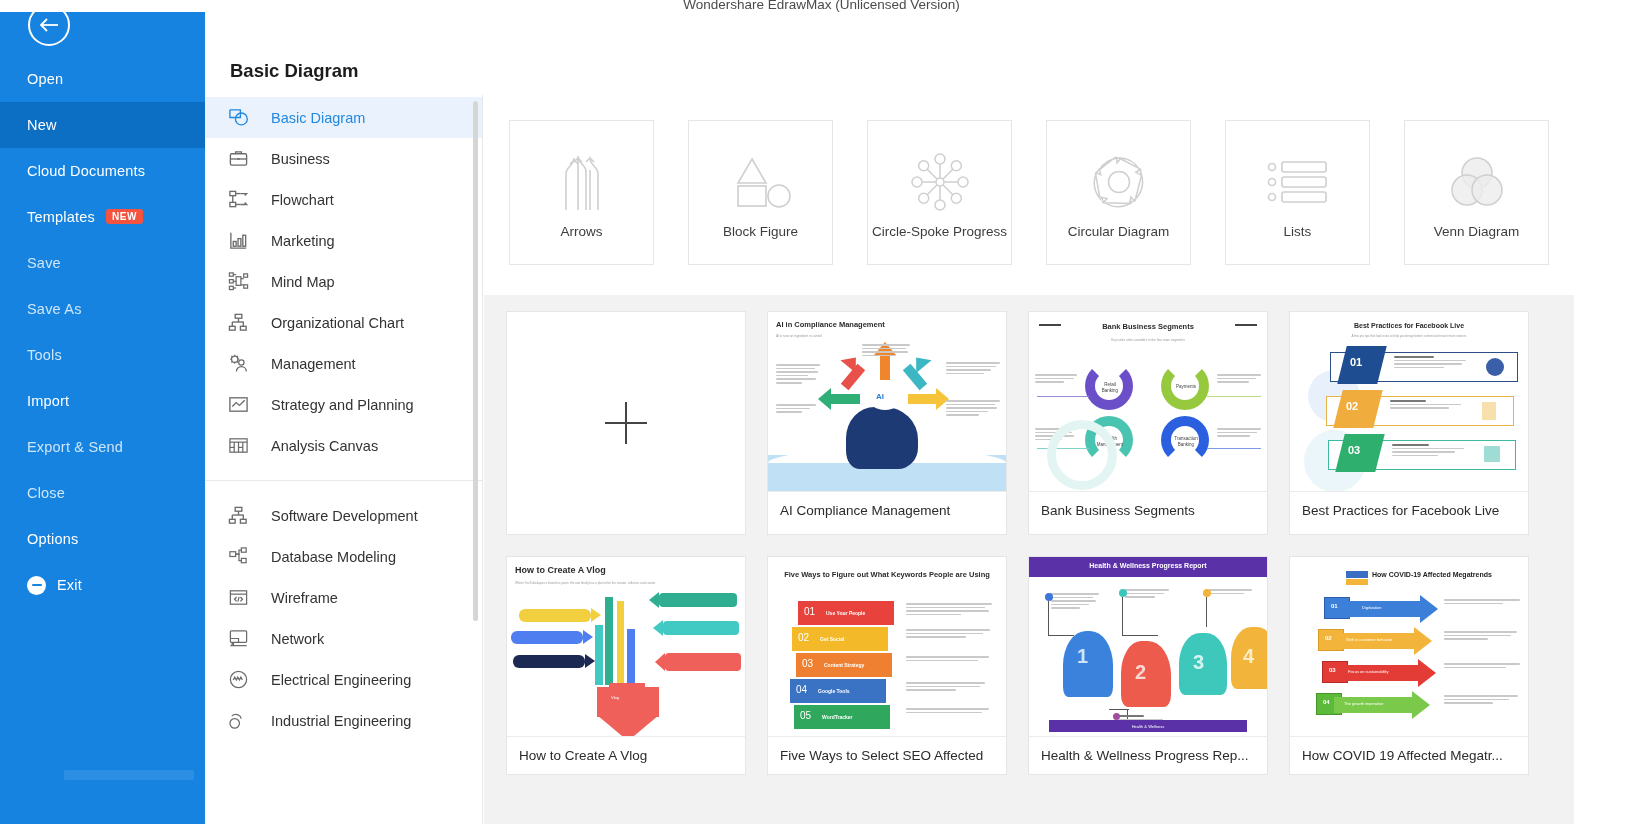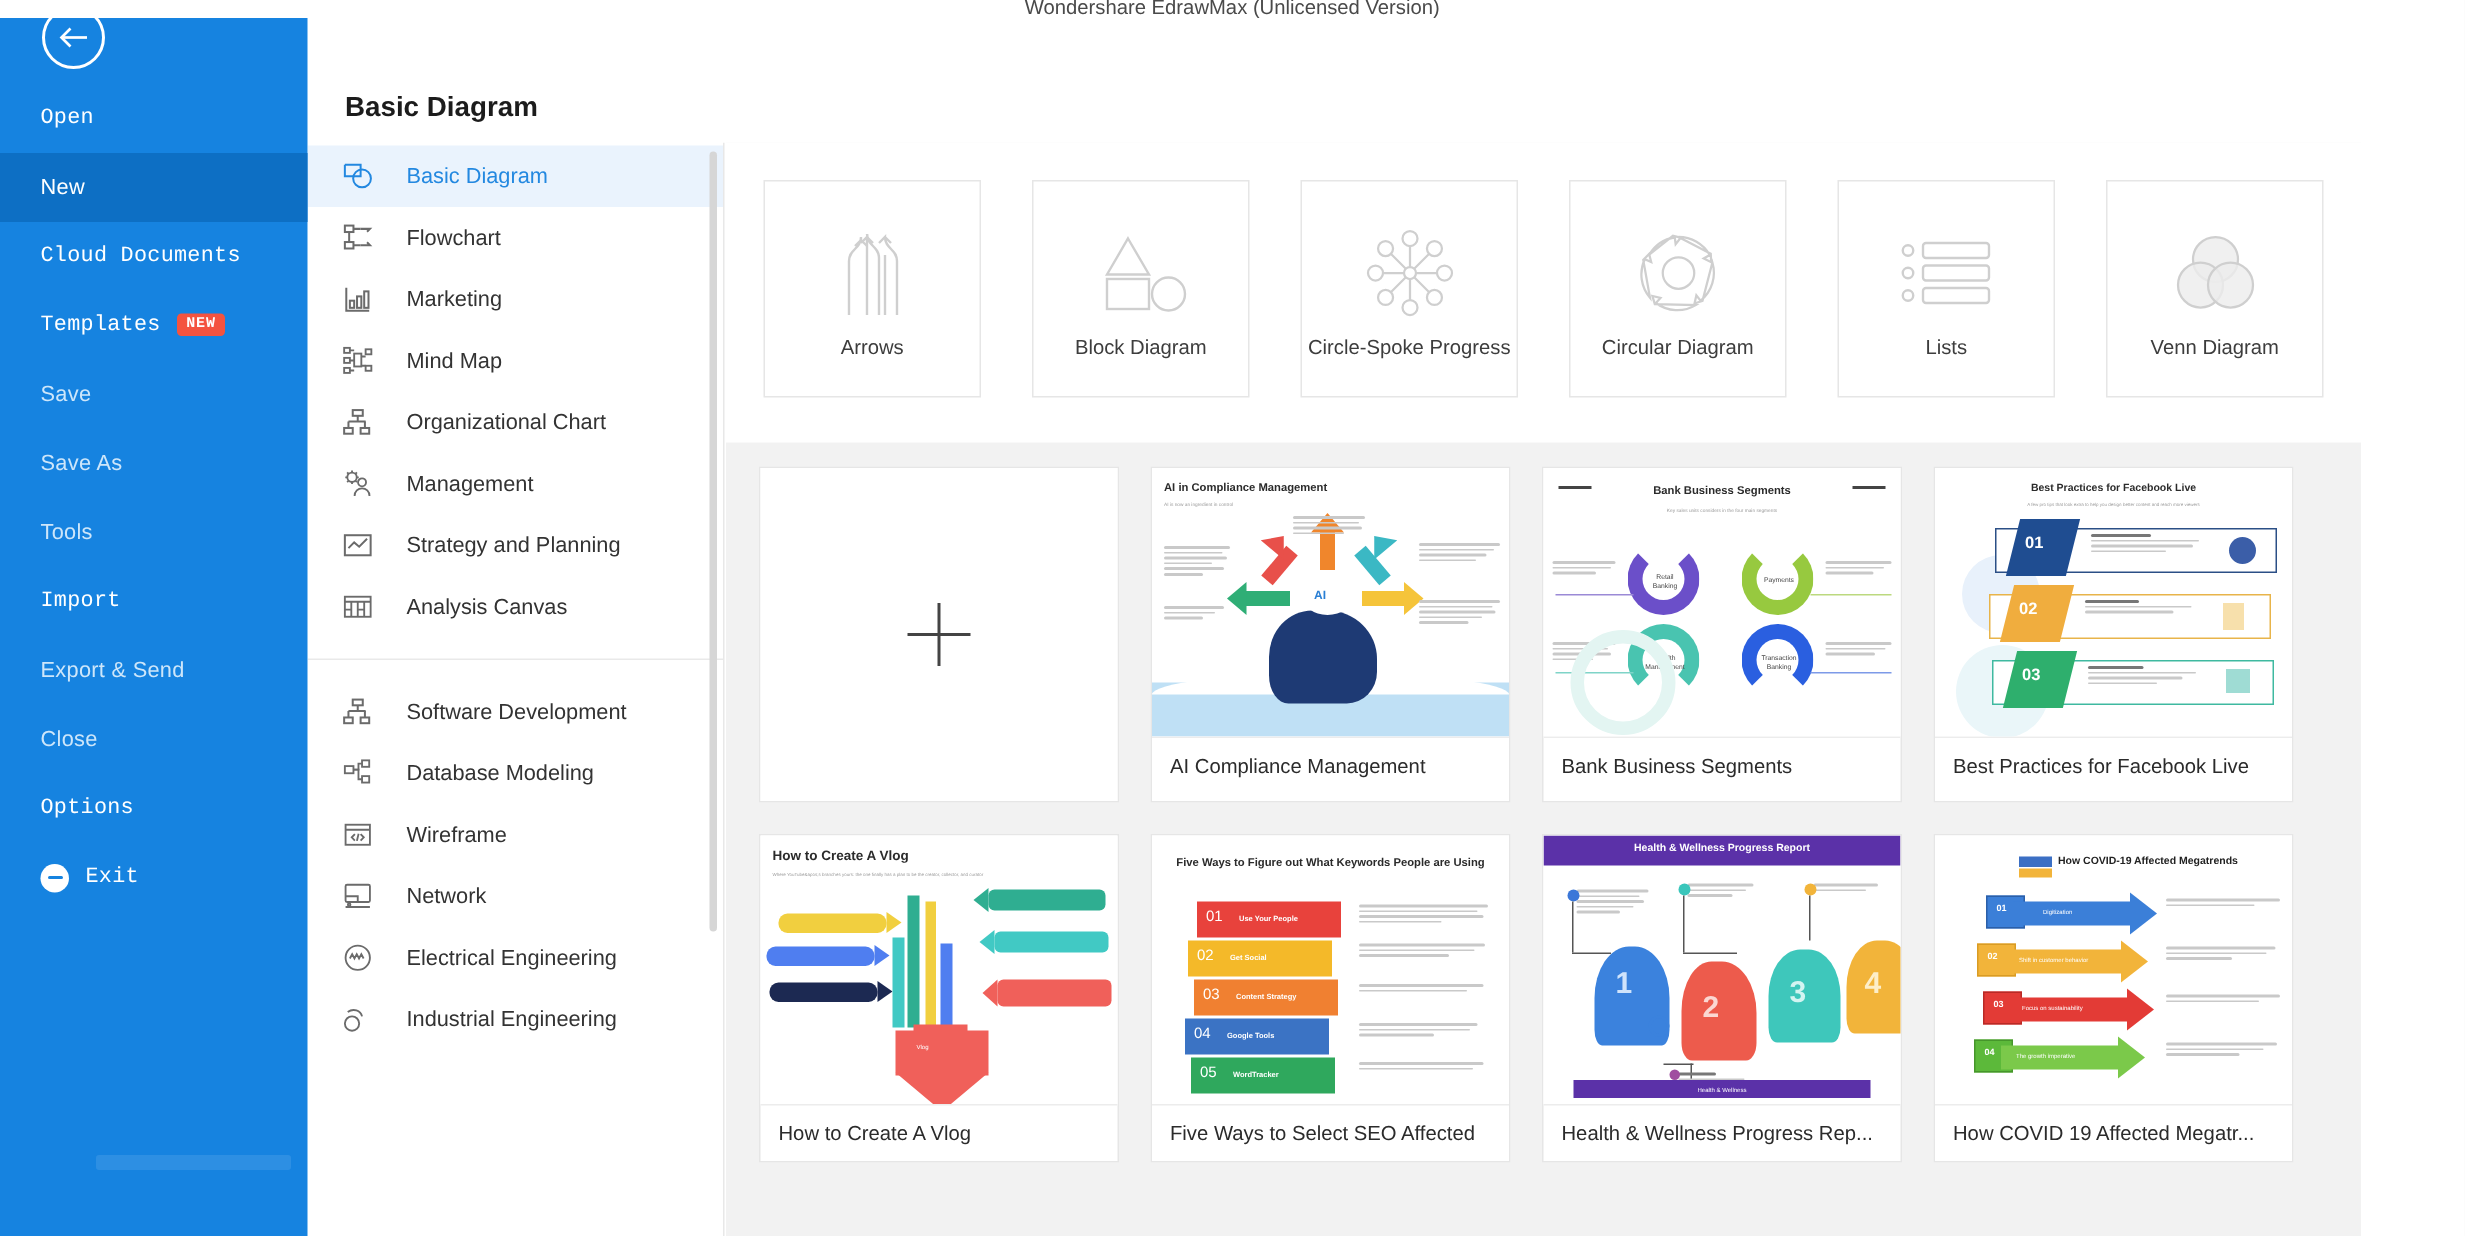--- a/index.html
+++ b/index.html
@@ -40,21 +40,21 @@
   }
   .back-circle svg { display: block; }
   .rail-menu { position: absolute; top: 56px; left: 0; width: 205px; }
   .rail-item {
     position: relative;
     height: 46px; display: flex; align-items: center;
     padding-left: 27px; font-size: 14.5px; letter-spacing: .2px;
     cursor: pointer; color: #eaf4fd;
   }
   .rail-item.dim { color: #cde6fa; }
-  .rail-item.bright { color: #ffffff; font-family: Liberation Mono, monospace; }
+  .rail-item.bright { color: #ffffff; }
   .rail-item.active { background: #0d6fc4; color: #ffffff; }
   .badge-new {
     display: inline-block; margin-left: 11px;
     background: #f4533f; color: #fff; font-size: 10px; font-weight: bold;
     letter-spacing: .6px;
     border-radius: 3px; padding: 2px 6px 2px 6px; line-height: 11px;
     transform: translateY(-1px);
   }
   .exit-icon {
     width: 19px; height: 19px; border-radius: 50%; background: #ffffff;
@@ -269,20 +269,31 @@
         <span class="ci-icon">
           <svg width="21" height="21" viewBox="0 0 22 22" fill="none" stroke="currentColor" stroke-width="1.4">
             <path d="M2 3 h11 v8 h-5"></path>
               <path d="M2 3 v8 h6"></path>
               <circle cx="14" cy="12.5" r="6.2"></circle>
           </svg>
         </span>
         <span>Basic Diagram</span>
       </div>
 
+      <div class="cat-item">
+        <span class="ci-icon">
+          <svg width="21" height="21" viewBox="0 0 22 22" fill="none" stroke="currentColor" stroke-width="1.4">
+            <rect x="2.5" y="6" width="17" height="12" rx="1.5"></rect>
+            <path d="M8 6 V4 h6 v2"></path>
+              <path d="M2.5 11.5 h17"></path>
+              <path d="M9.5 11.5 h3"></path>
+          </svg>
+        </span>
+        <span>Business</span>
+      </div>
 
       <div class="cat-item">
         <span class="ci-icon">
           <svg width="21" height="21" viewBox="0 0 22 22" fill="none" stroke="currentColor" stroke-width="1.4">
             <rect x="2" y="2.5" width="6" height="4.5"></rect>
               <rect x="2" y="14" width="6" height="4.5"></rect>
             <path d="M13 4.8 h6.5 l-2 2"></path>
               <path d="M13 16.2 h6.5 l-2 -2"></path>
             <path d="M5 7 v7"></path>
               <path d="M8 4.8 h5"></path>
@@ -476,21 +487,21 @@
         </div>
 
         <div class="type-card">
           <div class="tc-icon">
             <svg width="62" height="58" viewBox="0 0 62 58" fill="none" stroke="#cfcfcf" stroke-width="1.6">
               <path d="M22 6 L36 30 H8 Z"></path>
                 <rect x="8" y="33" width="28" height="20"></rect>
               <circle cx="49" cy="43" r="11"></circle>
             </svg>
           </div>
-          <div class="tc-label">Block Diagram</div>
+          <div class="tc-label">Block Figure</div>
         </div>
 
         <div class="type-card">
           <div class="tc-icon">
             <svg width="62" height="62" viewBox="0 0 62 62" fill="none" stroke="#cfcfcf" stroke-width="1.5">
               <circle cx="31" cy="31" r="4"></circle>
               <circle cx="31" cy="8" r="5"></circle>
                 <circle cx="31" cy="54" r="5"></circle>
               <circle cx="8" cy="31" r="5"></circle>
                 <circle cx="54" cy="31" r="5"></circle>

